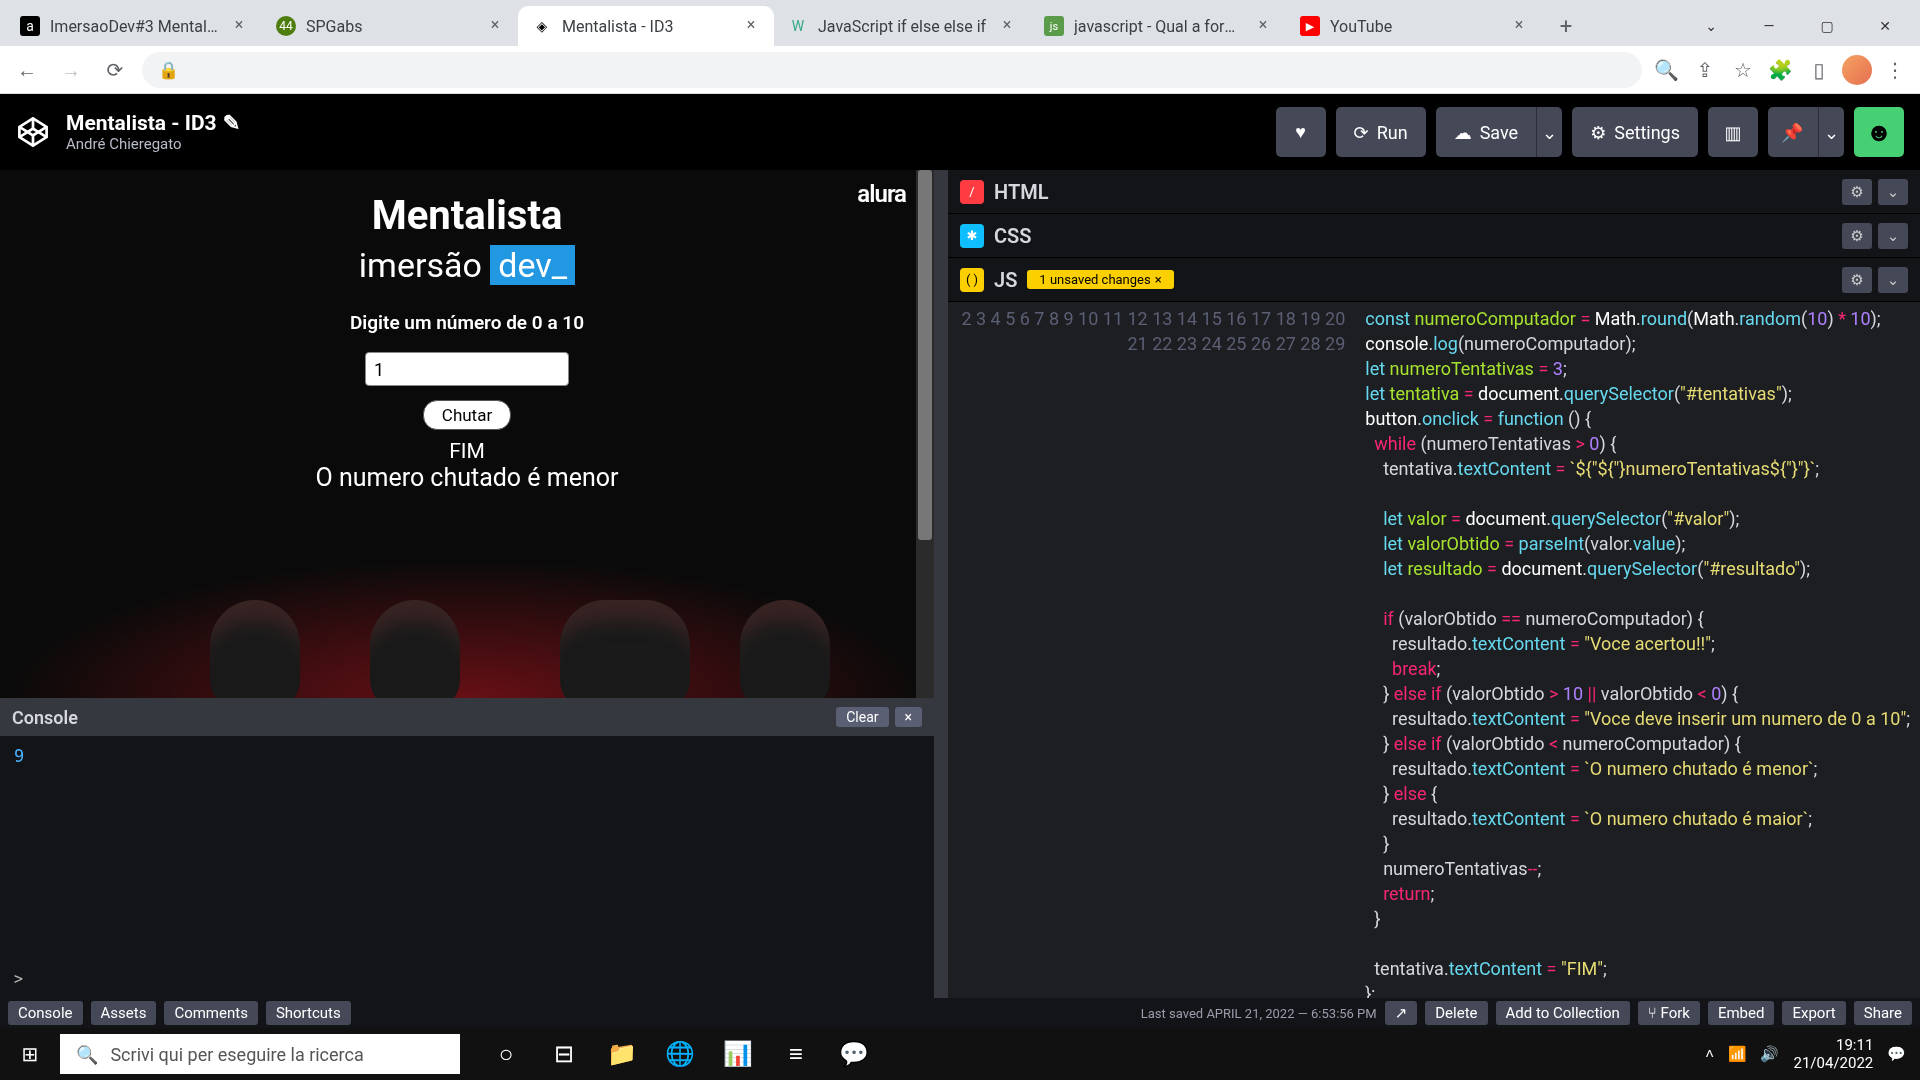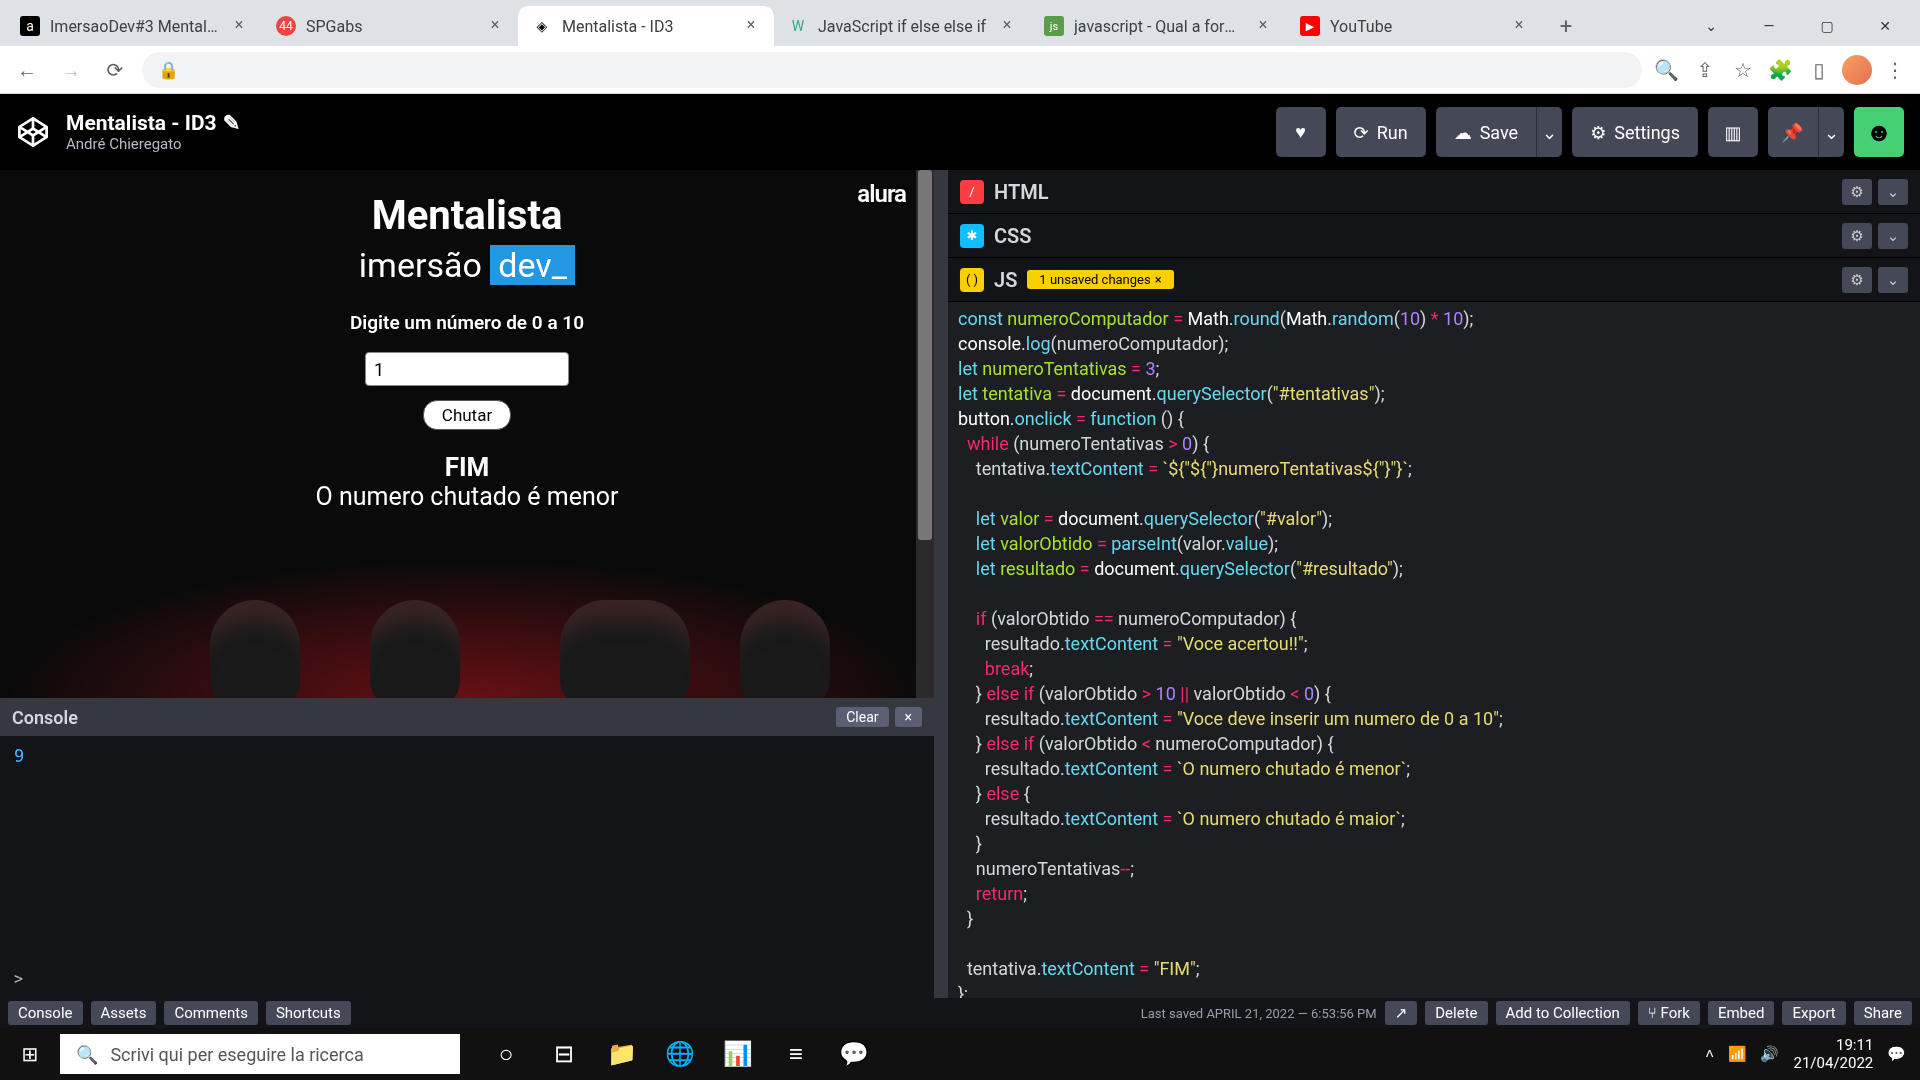--- a/index.html
+++ b/index.html
@@ -41,21 +41,21 @@
 .left-col { width: 948px; display: flex; flex-direction: column; border-right: 14px solid #36383f; }
 .preview-pane { flex: 1; background: #0a0a0a; position: relative; overflow: hidden; }
 .alura-tag { position: absolute; right: 28px; top: 10px; color: #fff; font-size: 24px; font-weight: 600; letter-spacing: -1px; }
 .preview-inner { text-align: center; color: #fff; padding-top: 22px; font-family: "Courier New", monospace; }
 .preview-inner h1 { font-size: 40px; font-weight: 700; }
 .dev-row { font-size: 34px; margin-top: 6px; }
 .dev-badge { background: #2297e2; padding: 0 8px; color: #fff; }
 .prompt { font-size: 19px; margin-top: 26px; margin-bottom: 18px; font-weight: 600; }
 .valor-input { width: 204px; height: 34px; background: #fff; border: 1px solid #888; border-radius: 4px; padding: 0 8px; font-size: 18px; color: #000; }
 .chutar-btn { margin-top: 14px; background: #fff; border: 1px solid #555; border-radius: 14px; padding: 4px 18px; font-size: 17px; color: #000; }
-.fim { font-size: 26px; font-weight: 700; margin-top: 22px; }
+.fim { font-size: 21px; font-weight: 400; margin-top: 9px; }
 .resmsg { font-size: 25px; font-weight: 400; }
 .people { position: absolute; bottom: 0; left: 0; right: 0; height: 140px; background: radial-gradient(ellipse at 50% 100%, rgba(180,20,30,0.55), rgba(0,0,0,0) 70%); }
 .head { position: absolute; bottom: -12px; width: 90px; height: 110px; background: #1a1a1a; border-radius: 45px 45px 30px 30px; box-shadow: inset 0 40px 20px -20px #3a2424; }
 .scrolly { position: absolute; right: 0; top: 0; bottom: 0; width: 18px; background: #2b2b2b; }
 .scrolly-thumb { position: absolute; left: 2px; right: 2px; top: 0; height: 70%; background: #777; border-radius: 3px; }
 
 .console-pane { height: 300px; background: #1e1f26; display: flex; flex-direction: column; }
 .console-hdr { height: 38px; background: #36383f; display: flex; align-items: center; padding: 0 12px; color: #d5d7de; font-size: 18px; font-weight: 600; }
 .console-hdr-right { margin-left: auto; display: flex; gap: 6px; }
 .console-mini-btn { background: #5a5f73; color: #fff; border: none; border-radius: 3px; padding: 2px 10px; font-size: 14px; }
@@ -106,21 +106,21 @@
 <body>
 
 <div class="browser-chrome">
   <div class="tabstrip">
     <div class="tab">
       <span class="favicon" style="background:#000;color:#fff">a</span>
       <span class="tab-title">ImersaoDev#3 Mentalista |</span>
       <span class="tab-close">×</span>
     </div>
     <div class="tab">
-      <span class="favicon" style="background:#ef4444;color:#fff;border-radius:50%;font-size:12px">44</span>
+      <span class="favicon" style="background:#4d7c0f;color:#fff;border-radius:50%;font-size:12px">44</span>
       <span class="tab-title">SPGabs</span>
       <span class="tab-close">×</span>
     </div>
     <div class="tab active">
       <span class="favicon" style="color:#000">◈</span>
       <span class="tab-title">Mentalista - ID3</span>
       <span class="tab-close">×</span>
     </div>
     <div class="tab">
       <span class="favicon" style="color:#3a8">W</span>
@@ -267,20 +267,48 @@
       <span class="unsaved-pill">
           <span>1 unsaved changes</span>
           <span>×</span>
         </span>
       <div class="ed-hdr-right">
         <button class="ed-mini">⚙</button>
         <button class="ed-mini">⌄</button>
       </div>
     </div>
     <div class="code-area">
+      <div class="gutter" id="gutter">2
+3
+4
+5
+6
+7
+8
+9
+10
+11
+12
+13
+14
+15
+16
+17
+18
+19
+20
+21
+22
+23
+24
+25
+26
+27
+28
+29</div>
       <div class="code"><span class="kw">const</span> <span class="var">numeroComputador</span> <span class="op">=</span> <span class="obj">Math</span>.<span class="fn">round</span>(<span class="obj">Math</span>.<span class="fn">random</span>(<span class="num">10</span>) <span class="op">*</span> <span class="num">10</span>);
 <span class="obj">console</span>.<span class="fn">log</span>(numeroComputador);
 <span class="kw">let</span> <span class="var">numeroTentativas</span> <span class="op">=</span> <span class="num">3</span>;
 <span class="kw">let</span> <span class="var">tentativa</span> <span class="op">=</span> <span class="obj">document</span>.<span class="fn">querySelector</span>(<span class="str">"#tentativas"</span>);
 <span class="obj">button</span>.<span class="prop">onclick</span> <span class="op">=</span> <span class="kw">function</span> () {
   <span class="kw2">while</span> (numeroTentativas <span class="op">&gt;</span> <span class="num">0</span>) {
     tentativa.<span class="prop">textContent</span> <span class="op">=</span> <span class="str">`${"${"}numeroTentativas${"}"}`</span>;
 
     <span class="kw">let</span> <span class="var">valor</span> <span class="op">=</span> <span class="obj">document</span>.<span class="fn">querySelector</span>(<span class="str">"#valor"</span>);
     <span class="kw">let</span> <span class="var">valorObtido</span> <span class="op">=</span> <span class="fn">parseInt</span>(valor.<span class="prop">value</span>);

